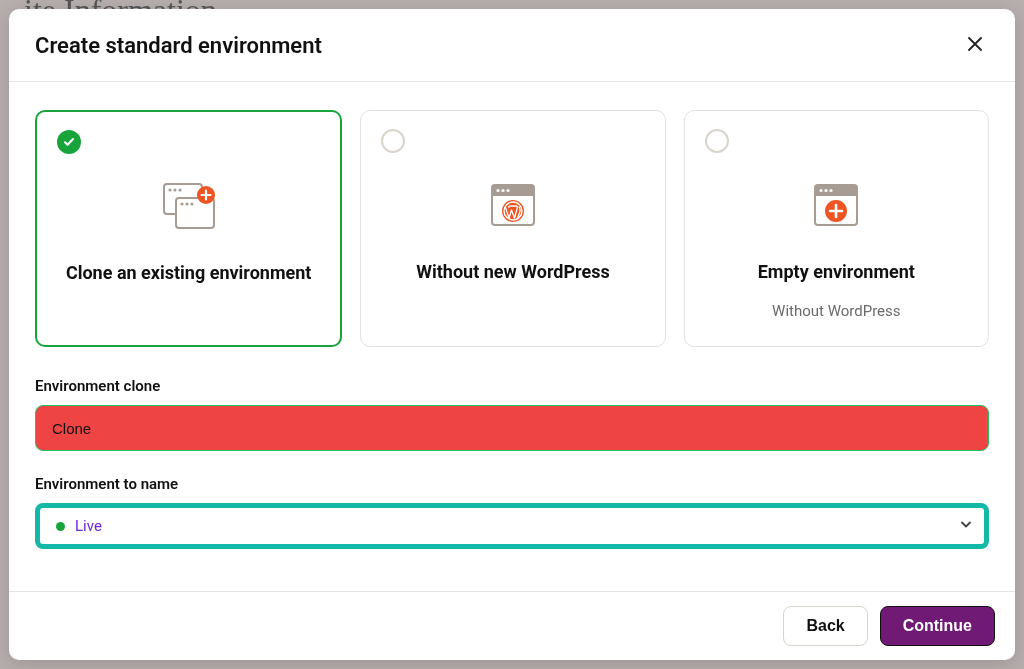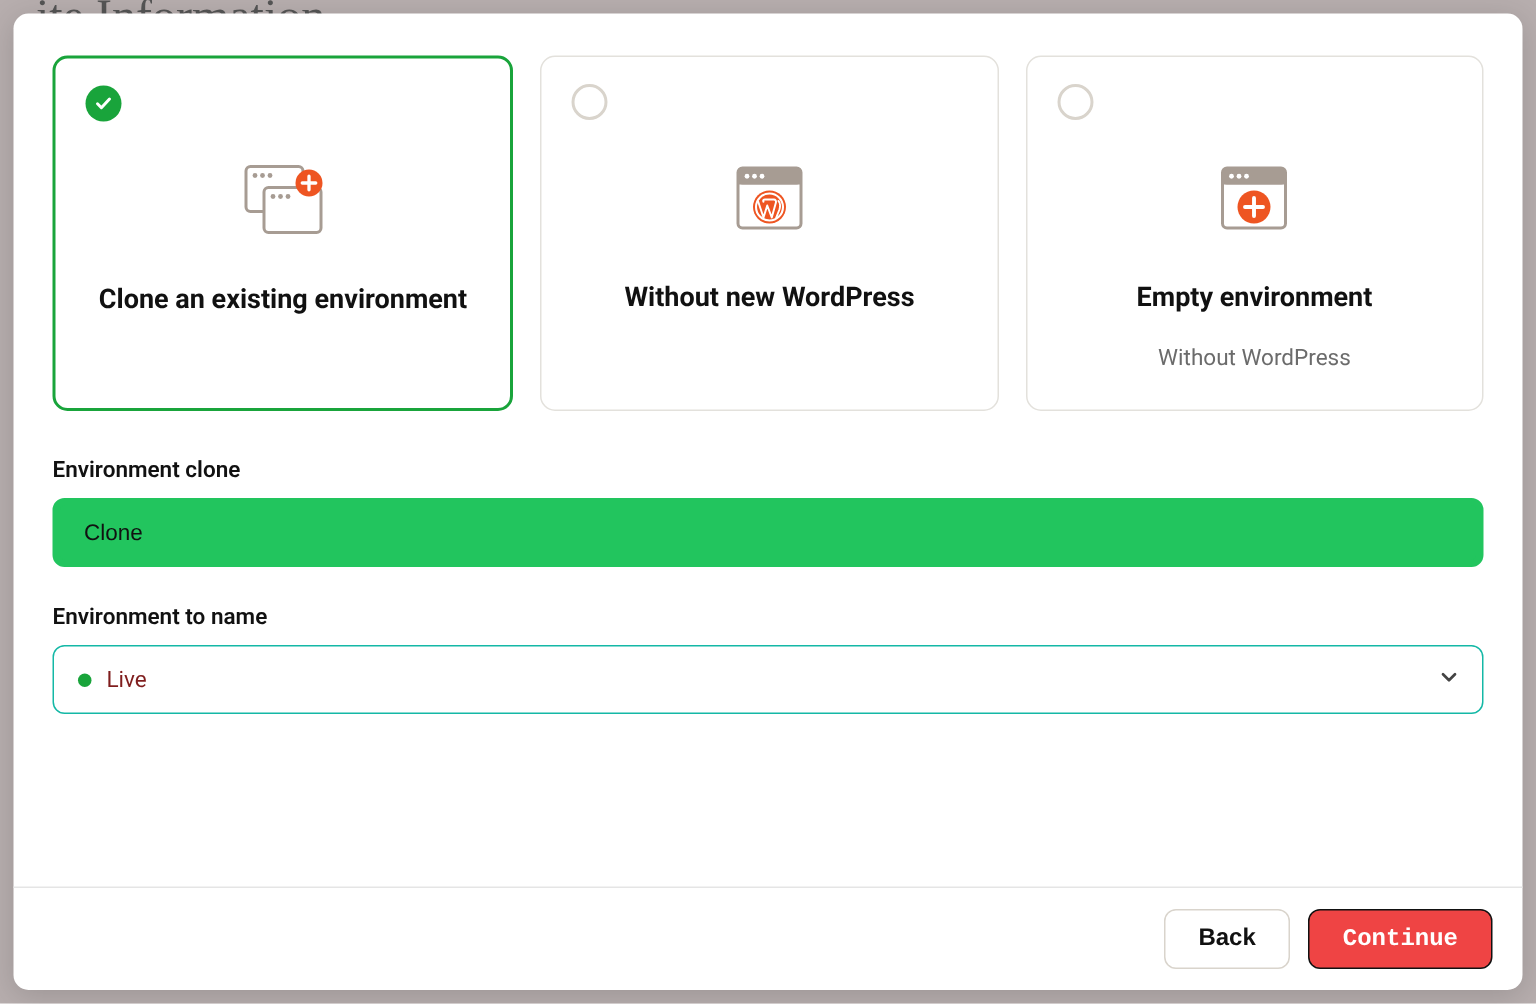--- a/index.html
+++ b/index.html
@@ -125,40 +125,40 @@
   .field-label {
     display: block;
     font-size: 15px;
     font-weight: 600;
     color: #111;
     margin-bottom: 10px;
   }
   .text-input {
     width: 100%;
     height: 46px;
-    border: 5px solid #22c55e;
+    border: 1px solid #22c55e;
     border-radius: 8px;
     padding: 0 16px;
     font-size: 15px;
     color: #111;
     outline: none;
-    background: #22c55e;
+    background: #ef4444;
   }
   .select-wrap {
     position: relative;
     width: 100%;
   }
   .select-box {
     width: 100%;
     height: 46px;
-    border: 1px solid #14b8a6;
+    border: 5px solid #14b8a6;
     border-radius: 8px;
     padding: 0 40px 0 16px;
     font-size: 15px;
-    color: #7f1d1d;
+    color: #6d28d9;
     background: #fff;
     display: flex;
     align-items: center;
     gap: 10px;
     cursor: pointer;
   }
   .status-dot {
     width: 9px;
     height: 9px;
     border-radius: 50%;
@@ -190,33 +190,42 @@
     display: inline-flex;
     align-items: center;
     justify-content: center;
   }
   .btn-secondary {
     background: #fff;
     border: 1px solid #d9d4cc;
     color: #111;
   }
   .btn-primary {
-    background: #ef4444;
+    background: #701a75;
     border: 1px solid #111;
     color: #fff;
-    font-family: Liberation Mono, monospace;
   }
 </style>
 </head>
 <body>
 
 <div class="backdrop-text">ite Information</div>
 
 <div class="modal">
 
+  <div class="modal-header">
+    <div class="modal-title">Create standard environment</div>
+    <button class="close-btn">
+      <span>
+        <svg width="14" height="14" viewBox="0 0 14 14">
+            <path d="M1 1 L13 13 M13 1 L1 13" stroke="#222" stroke-width="1.8" stroke-linecap="round"></path>
+          </svg>
+      </span>
+    </button>
+  </div>
 
   <div class="modal-body">
 
     <div class="card-row">
 
       <div class="option-card selected">
         <div class="radio-indicator checked">
           <svg viewBox="0 0 12 12">
               <path d="M2 6.2 L4.6 8.8 L10 3" stroke="#fff" stroke-width="2" fill="none" stroke-linecap="round" stroke-linejoin="round"></path>
             </svg>

